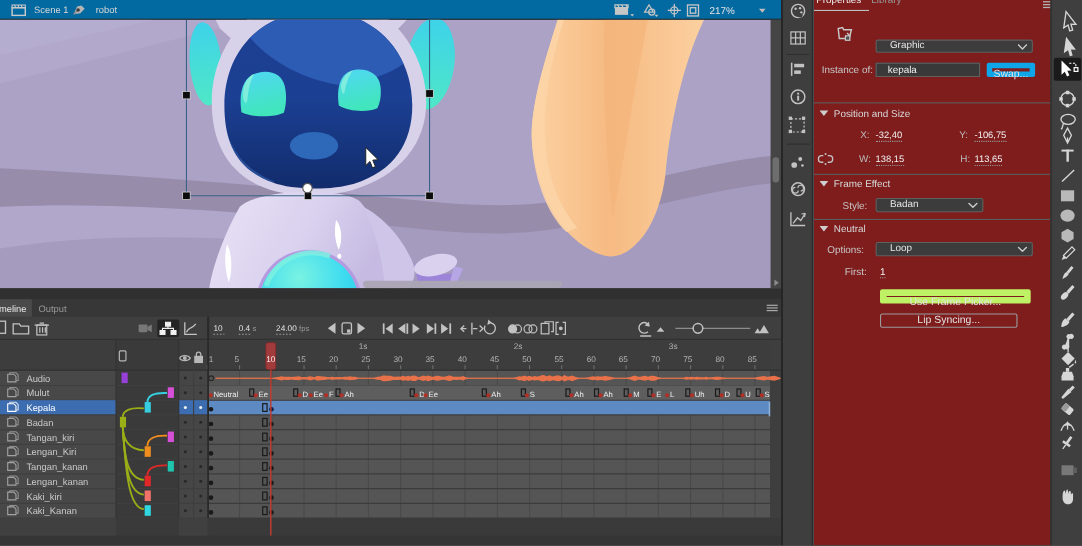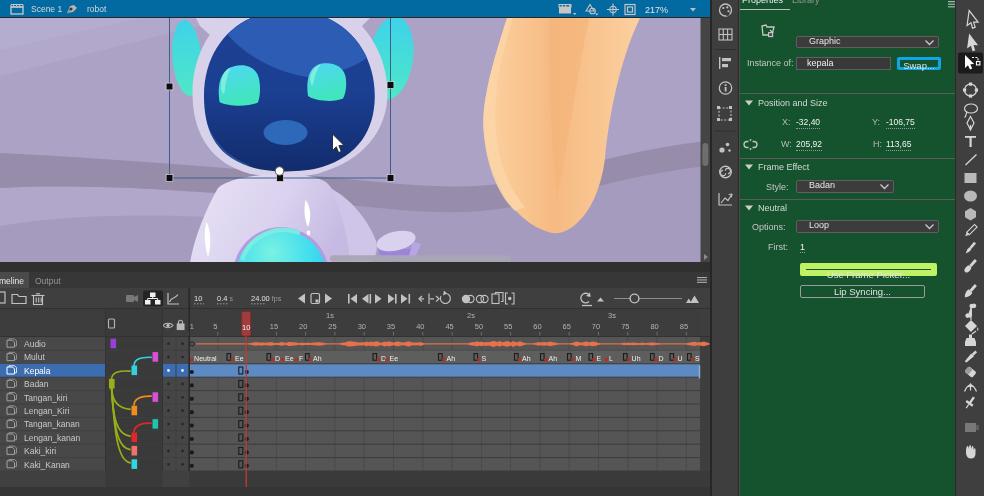--- a/index.html
+++ b/index.html
@@ -564,21 +564,21 @@
           <circle r="5.8"></circle>
           <path d="M-2.4,-1.6 a2.6,2.6 0 1 0 2.6,2.8 M2.4,1.6 a2.6,2.6 0 1 0 -2.6,-2.8" stroke-width="1.1"></path>
         </g>
         <g transform="translate(7,193)" stroke="#c2c2c2" stroke-width="1.2" fill="none">
           <path d="M0,0 V12 H13"></path>
           <path d="M2,10 L6,5 L9,7.5 L13,1"></path>
           <path d="M13,1 l-3.4,0.6 M13,1 l-0.6,3.4" stroke-width="1"></path>
         </g>
       </svg>
     </div>
-    <div class="abs" style="left:740px;top:0;width:215px;height:496px;background:#14532d;font-size:9px;color:#c6c6c6">
+    <div class="abs" style="left:740px;top:0;width:215px;height:496px;background:#7f1d1d;font-size:9px;color:#c6c6c6">
       <span class="abs" style="left:2px;top:-5px;font-size:9px;color:#ededed">Properties</span>
       <span class="abs" style="left:52px;top:-5px;font-size:9px;color:#989898">Library</span>
       <div class="abs" style="left:0;top:9px;width:50px;height:1px;background:#bdbdbd"></div>
       <svg class="abs" style="left:208px;top:1px" width="9" height="7">
         <rect y="0" width="9" height="1.2" fill="#b0b0b0"></rect>
         <rect y="2.6" width="9" height="1.2" fill="#b0b0b0"></rect>
         <rect y="5.2" width="9" height="1.2" fill="#b0b0b0"></rect>
       </svg>
       <svg class="abs" style="left:20px;top:24px" width="16" height="14" viewBox="0 0 16 14">
         <path d="M3,11 L12,11 L14,3 L7,3 L6,1 L2,2 Z" fill="none" stroke="#c9c9c9" stroke-width="1.3"></path>
@@ -586,42 +586,42 @@
         <rect x="8.6" y="8.6" width="4" height="4" fill="#4d4d4d" stroke="#c9c9c9" stroke-width="1.1"></rect>
       </svg>
       <div class="abs" style="left:56px;top:36px;width:143px;height:12px;background:#3c3c3c;border:1px solid #5f5f5f;border-radius:2px"></div>
       <span class="abs" style="left:69px;top:36px;color:#e6e6e6">Graphic</span>
       <svg class="abs" style="left:185px;top:40px" width="9" height="6">
         <path d="M0.5,0.5 L4.5,4.5 L8.5,0.5" stroke="#c9c9c9" stroke-width="1.3" fill="none"></path>
       </svg>
       <span class="abs" style="left:7px;top:58px">Instance of:</span>
       <div class="abs" style="left:56px;top:57px;width:95px;height:13px;background:#393939;border:1px solid #5f5f5f"></div>
       <span class="abs" style="left:67px;top:58px;color:#f0f0f0">kepala</span>
-      <div class="abs" style="left:157px;top:57px;width:44px;height:13px;border:3px solid #0ea5e9;border-radius:2px;text-align:center"><span style="color:#e0e0e0;font-size:9.5px;line-height:12px">Swap...</span></div>
+      <div class="abs" style="left:157px;top:57px;width:44px;height:13px;border:5px solid #0ea5e9;border-radius:2px;text-align:center"><span style="color:#e0e0e0;font-size:9.5px;line-height:12px">Swap...</span></div>
       <div class="abs" style="left:0;top:93px;width:215px;height:1px;background:#5c5c5c"></div>
       <svg class="abs" style="left:5px;top:100px" width="9" height="6">
         <path d="M0,0.5 L8,0.5 L4,5.5 Z" fill="#cecece"></path>
       </svg>
       <span class="abs" style="left:18px;top:98px;color:#d8d8d8">Position and Size</span>
       <span class="abs" style="left:42px;top:117px;color:#b9b9b9">X:</span>
       <span class="abs" style="left:56px;top:117px;color:#f2f2f2;font-size:8.5px;border-bottom:1px dotted #999;padding-bottom:1px">-32,40</span>
       <span class="abs" style="left:132px;top:117px;color:#b9b9b9">Y:</span>
       <span class="abs" style="left:146px;top:117px;color:#f2f2f2;font-size:8.5px;border-bottom:1px dotted #999;padding-bottom:1px">-106,75</span>
       <svg class="abs" style="left:3px;top:139px" width="15" height="11" viewBox="0 0 15 11">
         <g stroke="#c4c4c4" stroke-width="1.3" fill="none">
           <path d="M5.5,2.5 H4 a3,3 0 0 0 0,6 h1.5"></path>
           <path d="M9.5,2.5 H11 a3,3 0 0 1 0,6 H9.5"></path>
         </g>
         <g fill="#c4c4c4">
           <circle cx="7.5" cy="1" r="0.9"></circle>
           <circle cx="7.5" cy="10" r="0.9"></circle>
         </g>
       </svg>
       <span class="abs" style="left:41px;top:139px;color:#b9b9b9">W:</span>
-      <span class="abs" style="left:56px;top:139px;color:#f2f2f2;font-size:8.5px;border-bottom:1px dotted #999;padding-bottom:1px">205,92</span>
+      <span class="abs" style="left:56px;top:139px;color:#f2f2f2;font-size:8.5px;border-bottom:1px dotted #999;padding-bottom:1px">138,15</span>
       <span class="abs" style="left:133px;top:139px;color:#b9b9b9">H:</span>
       <span class="abs" style="left:146px;top:139px;color:#f2f2f2;font-size:8.5px;border-bottom:1px dotted #999;padding-bottom:1px">113,65</span>
       <div class="abs" style="left:0;top:158px;width:215px;height:1px;background:#5c5c5c"></div>
       <svg class="abs" style="left:5px;top:164px" width="9" height="6">
         <path d="M0,0.5 L8,0.5 L4,5.5 Z" fill="#cecece"></path>
       </svg>
       <span class="abs" style="left:18px;top:162px;color:#d8d8d8">Frame Effect</span>
       <span class="abs" style="left:26px;top:182px">Style:</span>
       <div class="abs" style="left:56px;top:180px;width:98px;height:13px;background:#3c3c3c;border:1px solid #5f5f5f;border-radius:2px"></div>
       <span class="abs" style="left:69px;top:180px;color:#e6e6e6">Badan</span>

